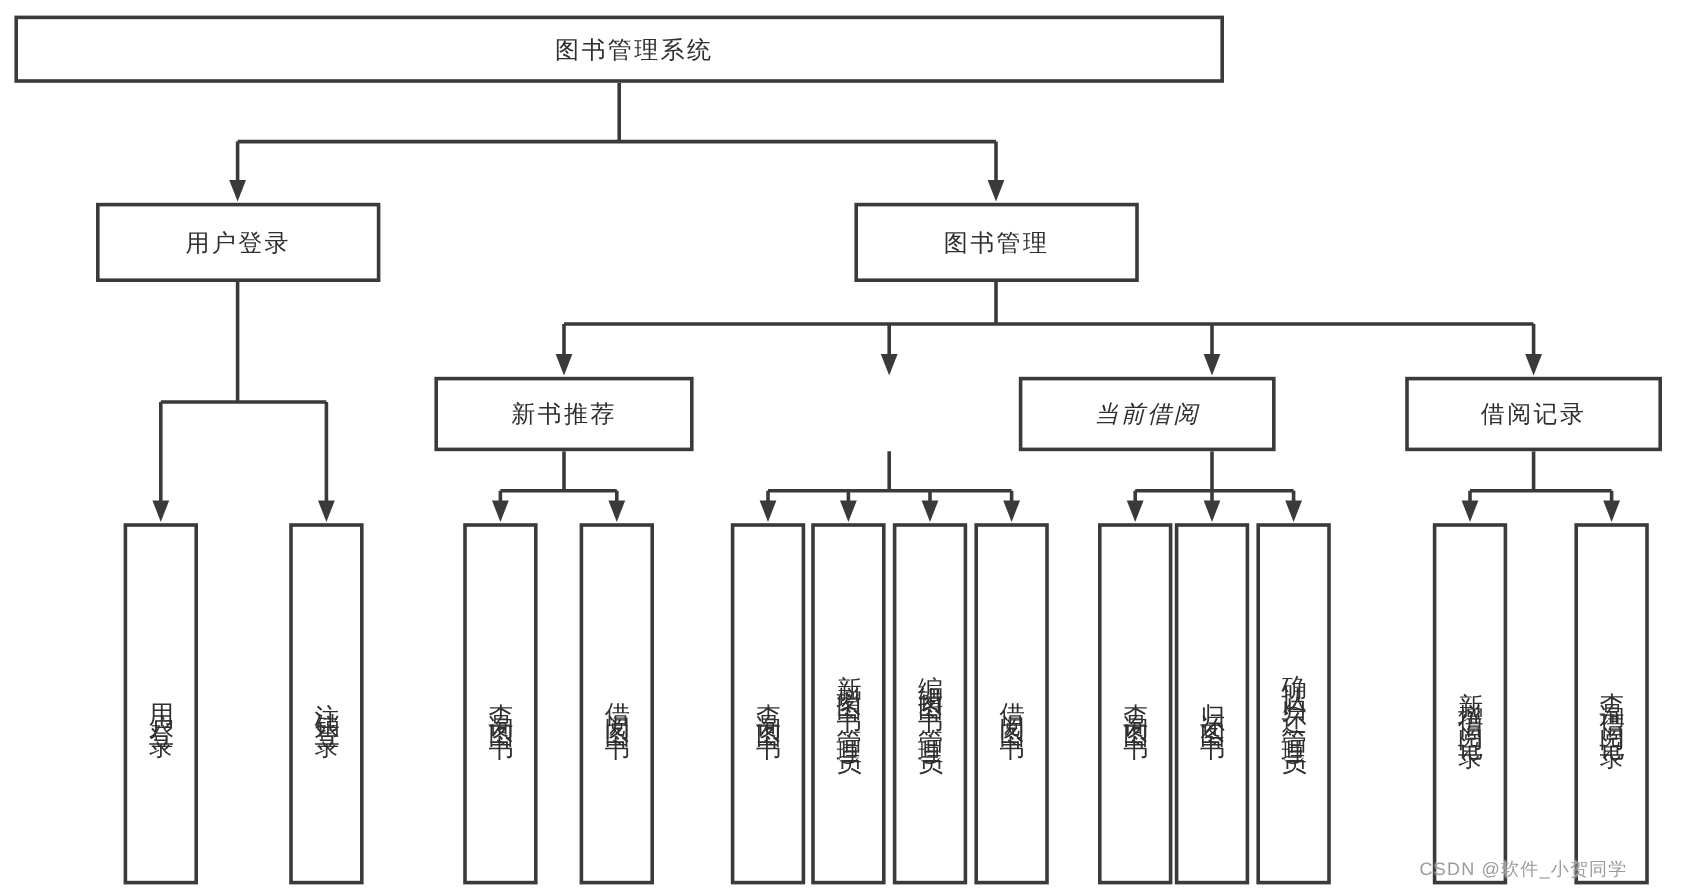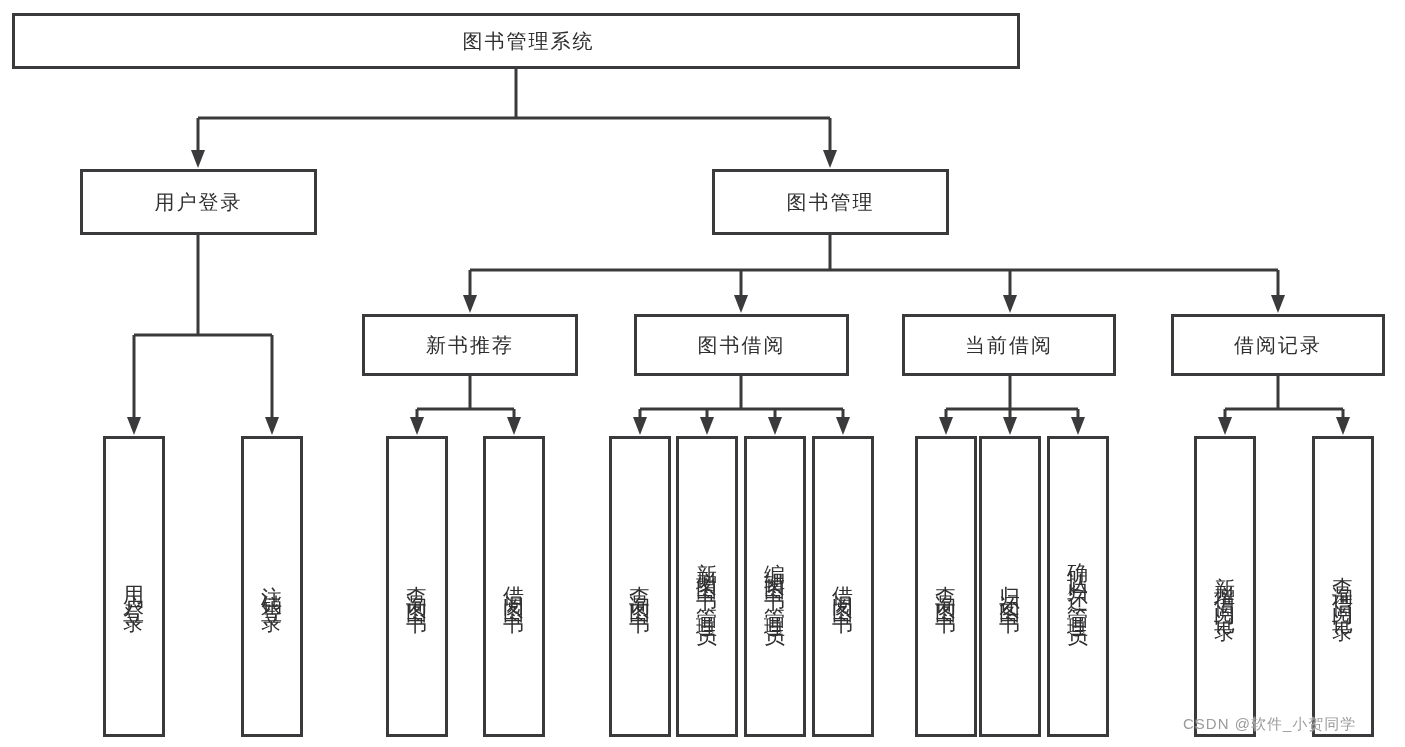--- a/index.html
+++ b/index.html
@@ -43,21 +43,21 @@
     letter-spacing: 9px;
     line-height: 1;
     white-space: nowrap;
   }
   
   .b-root  { left: 12px;   top: 13px;  width: 1008px; height: 56px; padding-left: 25px; }
   .b-l2a   { left: 80px;   top: 169px; width: 237px;  height: 66px; }
   .b-l2b   { left: 712px;  top: 169px; width: 237px;  height: 66px; }
   .b-l3a   { left: 362px;  top: 314px; width: 216px;  height: 62px; }
   .b-l3b   { left: 634px;  top: 314px; width: 215px;  height: 62px; }
-  .b-l3c   { left: 902px;  top: 314px; width: 214px;  height: 62px; }
+  .b-l3c   { left: 849px;  top: 314px; width: 214px;  height: 62px; font-style: italic; }
   .b-l3d   { left: 1171px; top: 314px; width: 214px;  height: 62px; }
   .leaf    { top: 436px; height: 301px; width: 62px; }
   .lf0  { left: 103px; }  .lf1  { left: 241px; }
   .lf2  { left: 386px; }  .lf3  { left: 483px; }
   .lf4  { left: 609px; }  .lf5  { left: 676px; }
   .lf6  { left: 744px; }  .lf7  { left: 812px; }
   .lf8  { left: 915px; }  .lf9  { left: 979px; }
   .lf10 { left: 1047px; } .lf11 { left: 1194px; }
   .lf12 { left: 1312px; }
   .watermark {
@@ -133,23 +133,20 @@
   <div class="box h-box b-l2a">
     <span>用户登录</span>
   </div>
   <div class="box h-box b-l2b">
     <span>图书管理</span>
   </div>
 
   <div class="box h-box b-l3a">
     <span>新书推荐</span>
   </div>
-  <div class="box h-box b-l3b">
-    <span>图书借阅</span>
-  </div>
   <div class="box h-box b-l3c">
     <span>当前借阅</span>
   </div>
   <div class="box h-box b-l3d">
     <span>借阅记录</span>
   </div>
 
   <div class="box v-box leaf lf0">
     <span class="v-label">用户登录</span>
   </div>

